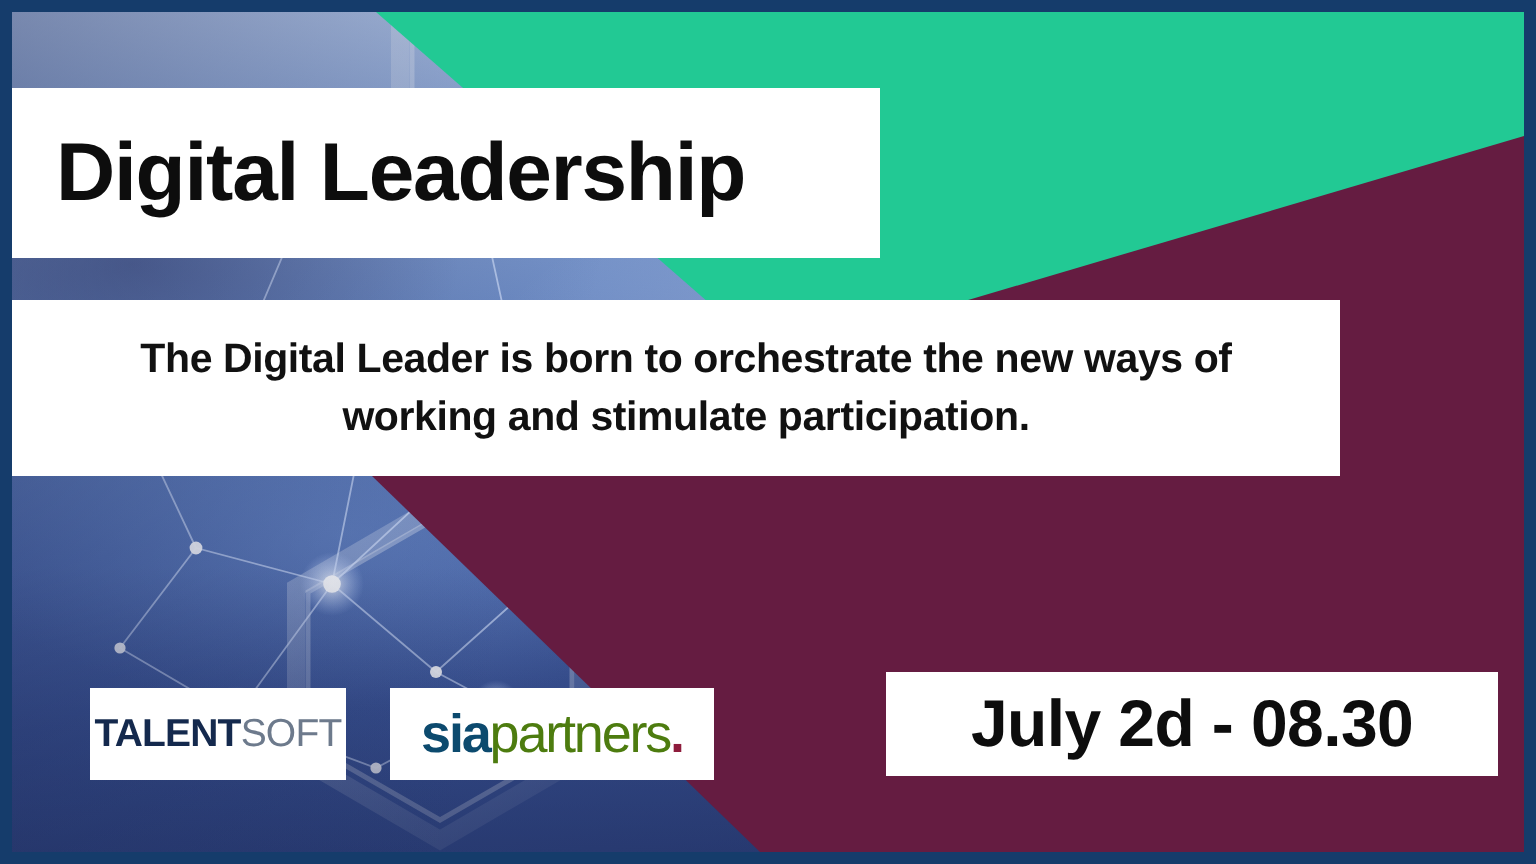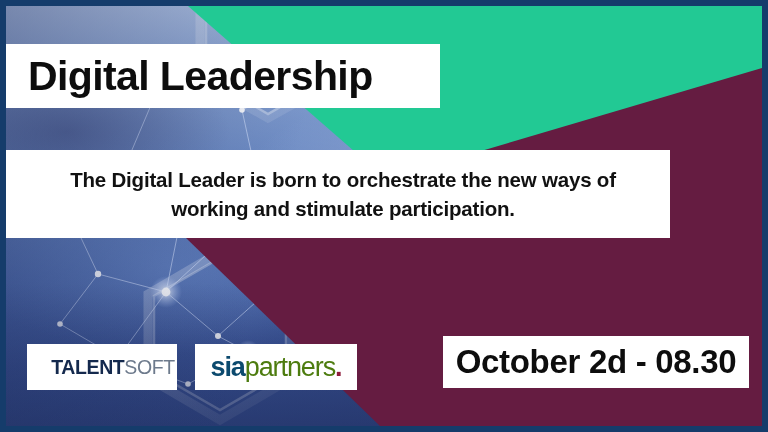--- a/index.html
+++ b/index.html
@@ -86,21 +86,21 @@
     background: #ffffff;
     display: flex;
     align-items: center;
     z-index: 6;
   }
 
   .banner-title {
     left: 0;
     top: 38px;
     width: 434px;
-    height: 64px;
+    height: 85px;
     padding-left: 22px;
     box-sizing: border-box;
   }
   .banner-title .txt {
     font-size: 41px;
     font-weight: bold;
     color: #0d0d0d;
     letter-spacing: -0.6px;
     line-height: 1;
     white-space: nowrap;
@@ -143,25 +143,24 @@
   .logo-plate {
     position: absolute;
     background: #ffffff;
     display: flex;
     align-items: center;
     justify-content: center;
     z-index: 6;
   }
 
   .logo-talentsoft {
-    left: 21px;
+    left: 39px;
     top: 338px;
     width: 128px;
     height: 46px;
-    padding-left: 22px;
   }
   .logo-talentsoft .txt {
     font-size: 19.5px;
     font-weight: bold;
     letter-spacing: -0.4px;
     white-space: nowrap;
   }
   .logo-talentsoft .seg-a { color: #14294d; }
   .logo-talentsoft .seg-b { color: #6d7a8c; font-weight: normal; }
 
@@ -333,21 +332,21 @@
 
     <div class="banner banner-title">
       <span class="txt">Digital Leadership</span>
     </div>
 
     <div class="banner banner-sub">
       <span class="txt">The Digital Leader is born to orchestrate the new ways of working and stimulate participation.</span>
     </div>
 
     <div class="banner banner-date">
-      <span class="txt">October 2d - 08.30</span>
+      <span class="txt">July 2d - 08.30</span>
     </div>
 
     <div class="logo-plate logo-talentsoft">
       <span class="txt"><span class="seg-a">TALENT</span><span class="seg-b">SOFT</span></span>
     </div>
 
     <div class="logo-plate logo-siapartners">
       <span class="txt"><span class="seg-a">sia</span><span class="seg-b">partners</span><span class="seg-dot">.</span></span>
     </div>
 

